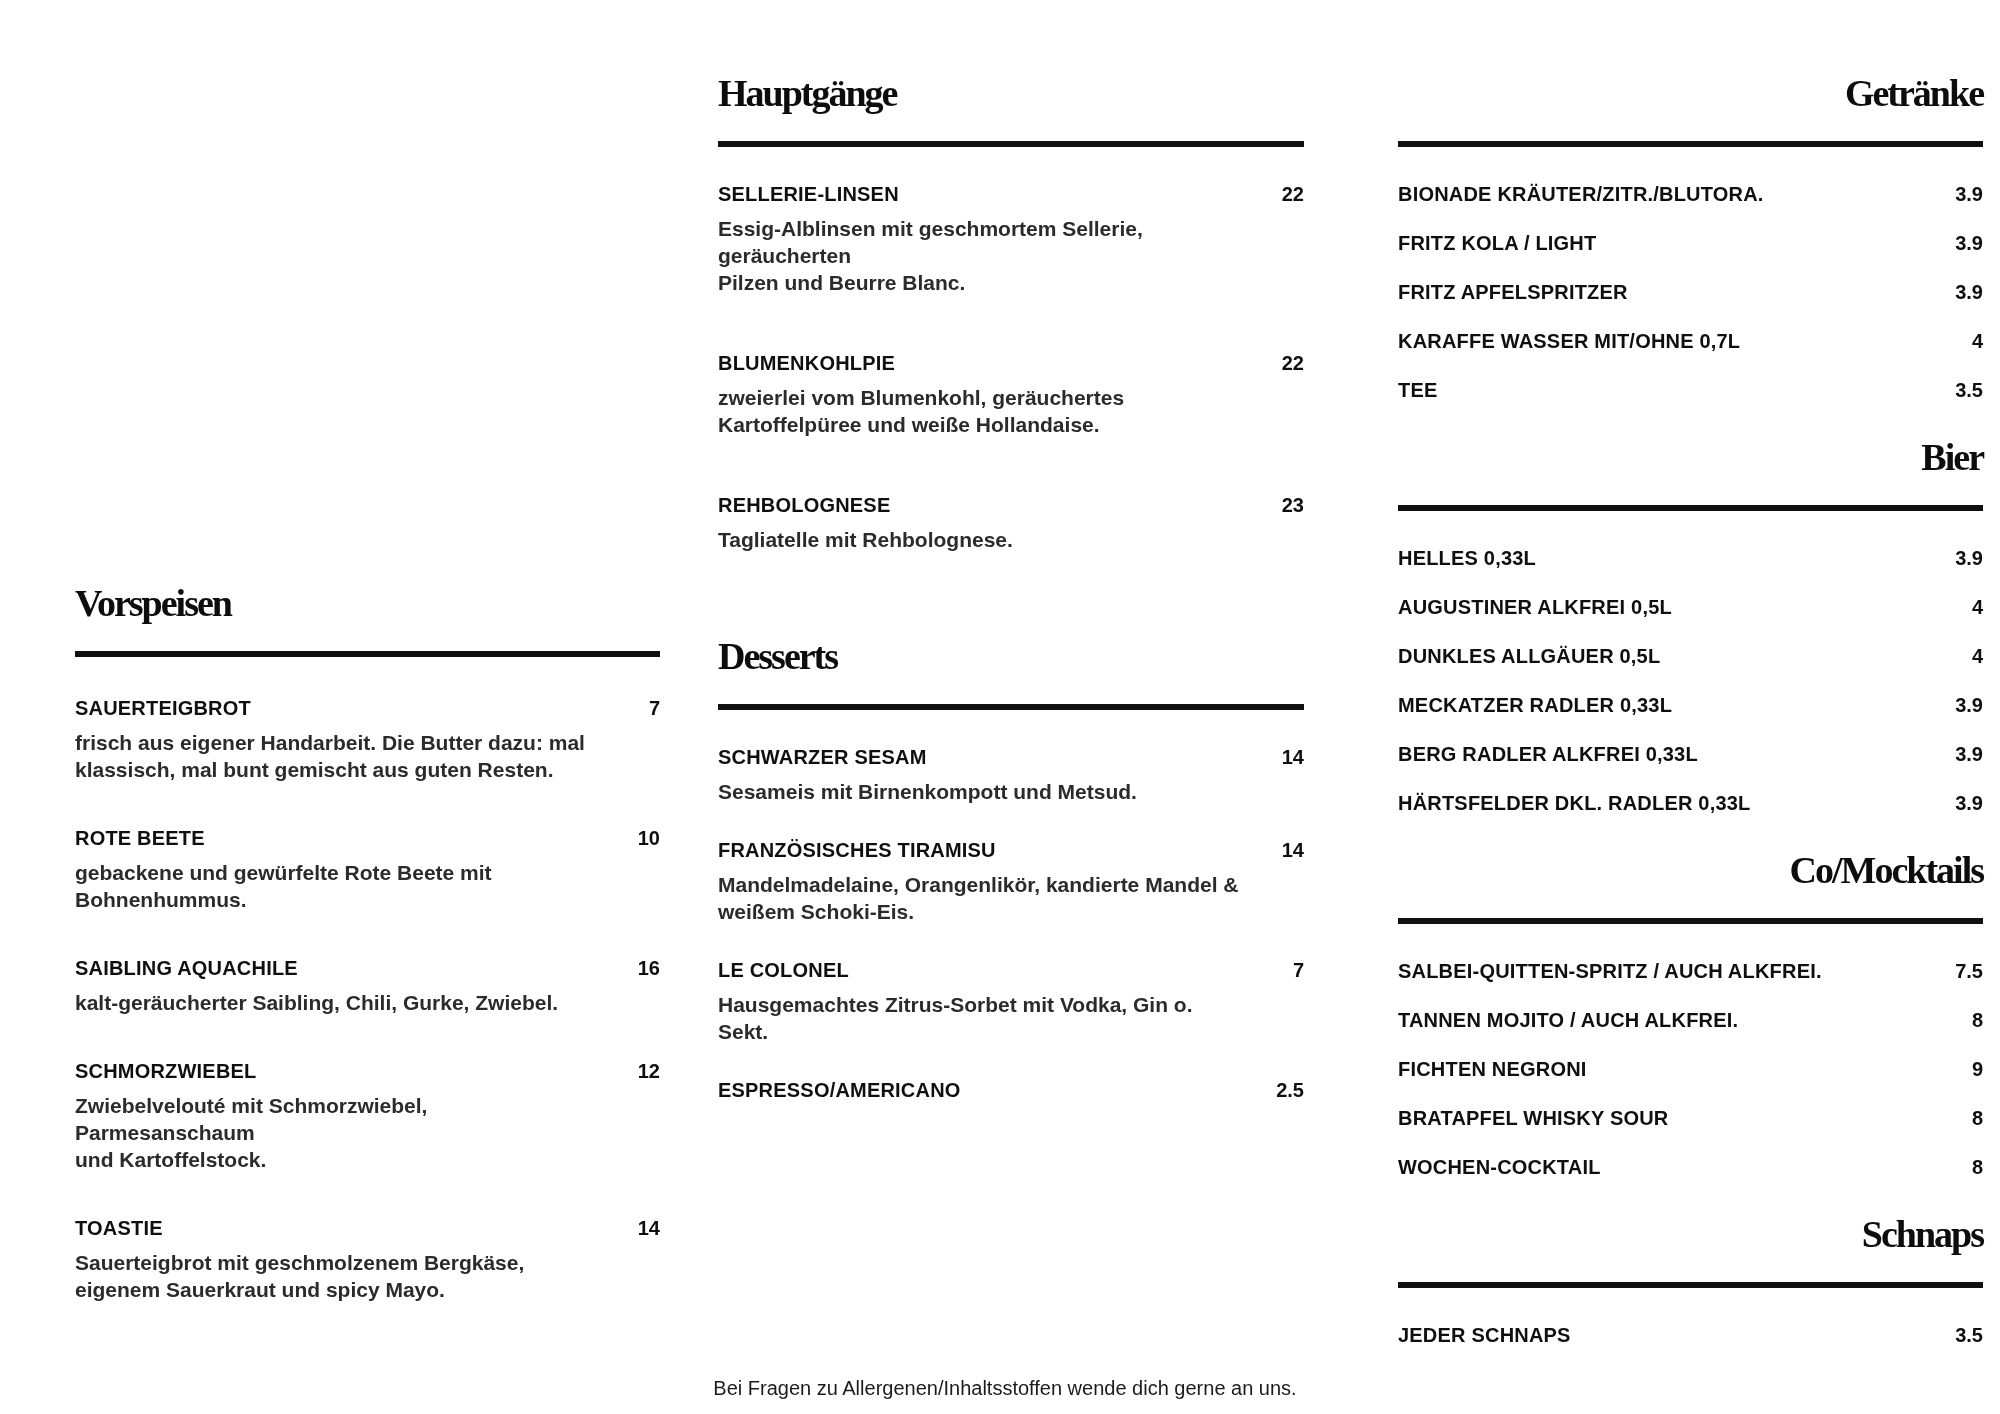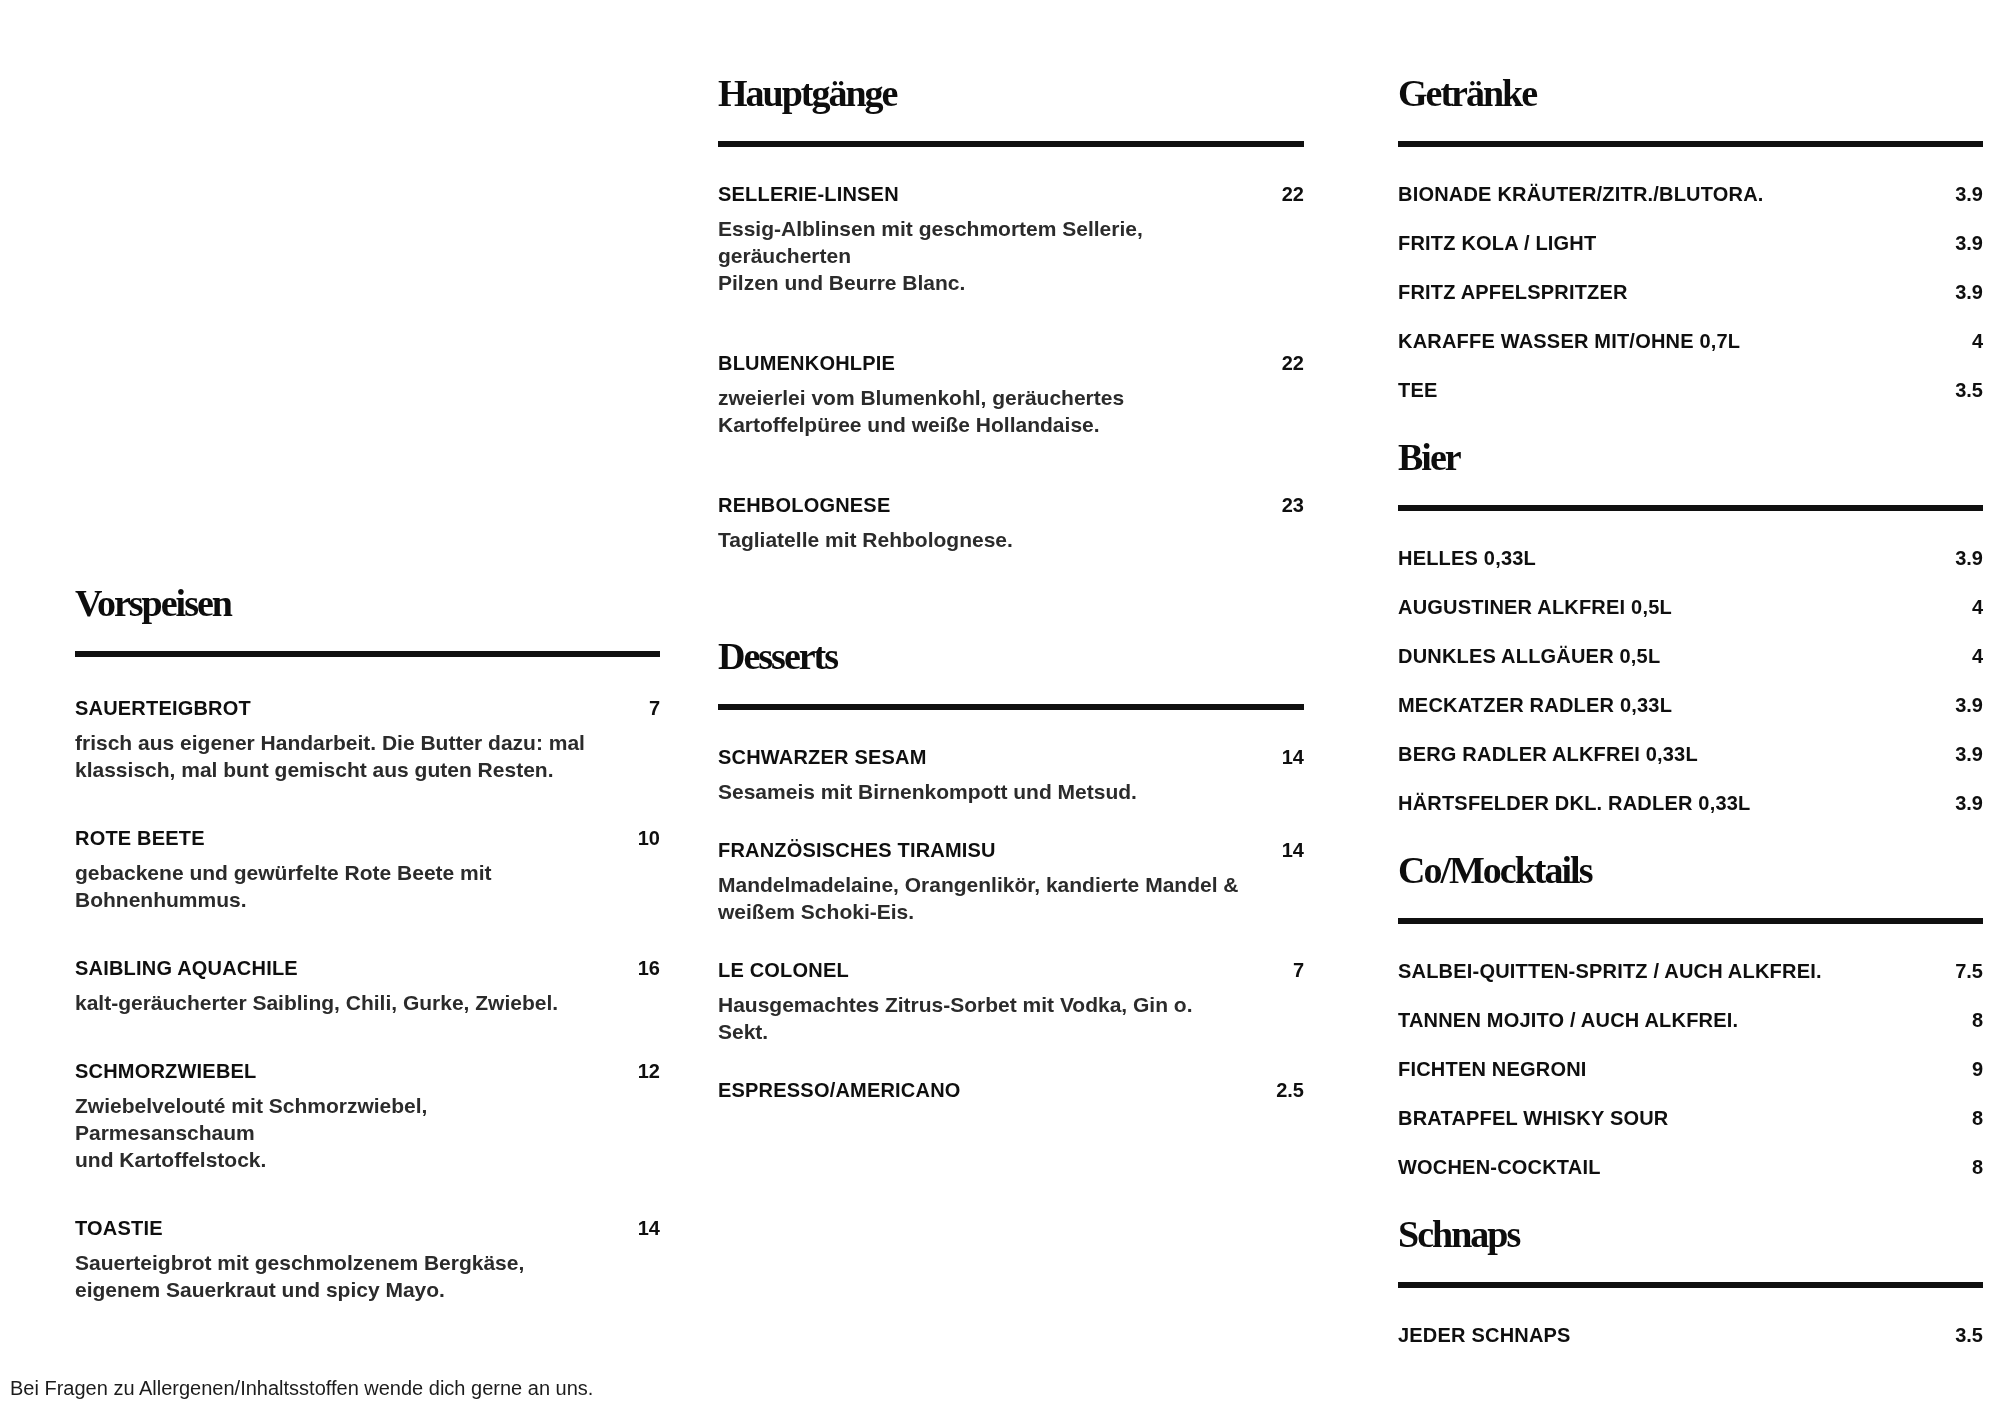--- a/index.html
+++ b/index.html
@@ -7,21 +7,21 @@
     width:2000px;height:1414px;position:relative;overflow:hidden;
     font-family:"Liberation Sans",sans-serif;color:#111;
   }
   .menu{
     display:flex;box-sizing:border-box;
     padding:60px 17px 0 75px;
   }
   .col{box-sizing:border-box;}
   .col-1{width:585px;margin-right:58px;margin-top:510px;}
   .col-2{width:586px;margin-right:94px;}
-  .col-3{width:585px;}
+  .col-3{width:585px;text-align:right;}
   section{display:block;}
   .section-title{
     font-family:"Liberation Serif","DejaVu Serif",serif;
     font-weight:700;font-size:38px;line-height:67px;
     letter-spacing:-2px;color:#0d0d0d;margin:0;
   }
   .rule{height:6px;background:#101010;margin-top:14px;}
   .items{padding-top:36px;}
   .col-1 .items{padding-top:40px;}
   .item{margin-bottom:44px;}
@@ -35,21 +35,21 @@
     display:flex;justify-content:space-between;align-items:baseline;
     font-weight:700;font-size:20px;line-height:23px;color:#0f0f0f;
   }
   .iname{white-space:nowrap;letter-spacing:0.2px;}
   .iprice{margin-left:20px;}
   .desc{
     margin:9px 0 0 0;font-size:21px;line-height:27px;color:#2b2b2b;
     white-space:pre-line;max-width:530px;font-weight:700;
   }
   .footer{
-    position:absolute;left:10px;right:0;bottom:14px;
+    position:absolute;left:10px;right:0;bottom:14px;text-align:center;
     font-size:20px;color:#1c1c1c;
   }
 </style>
 </head>
 <body>
 
 <div class="menu">
 
   <div class="col col-1">
     <section class="s-vorspeisen">

